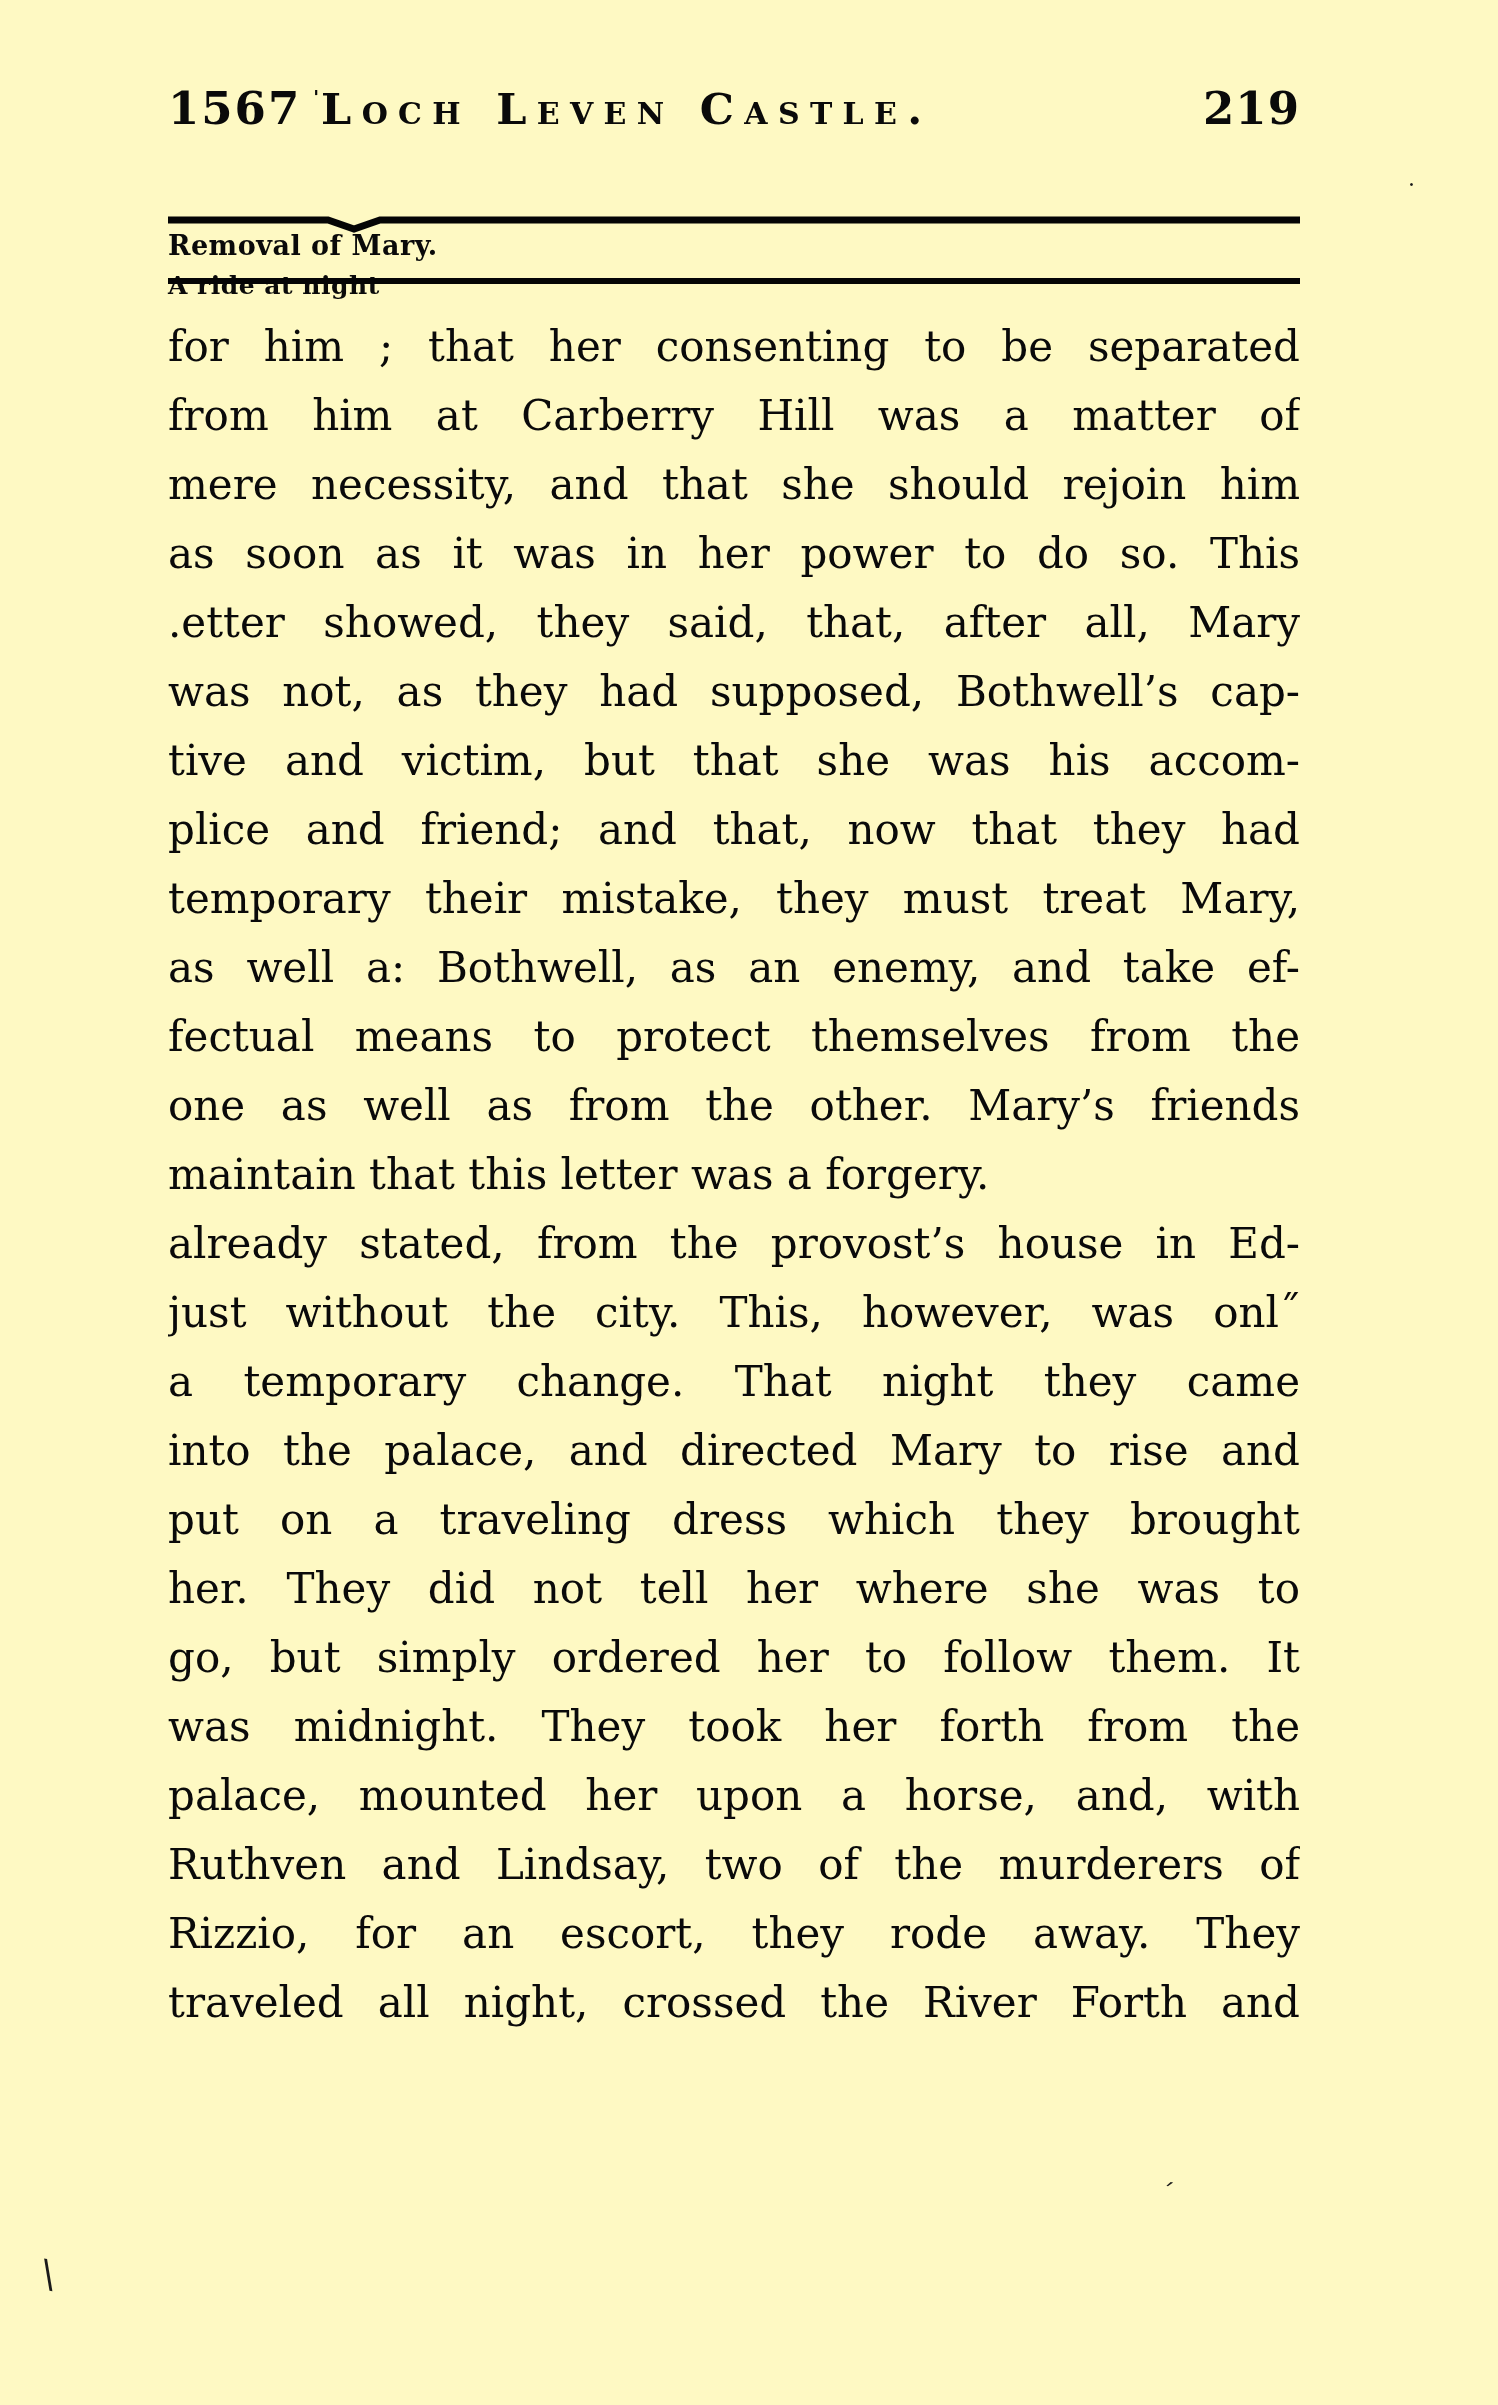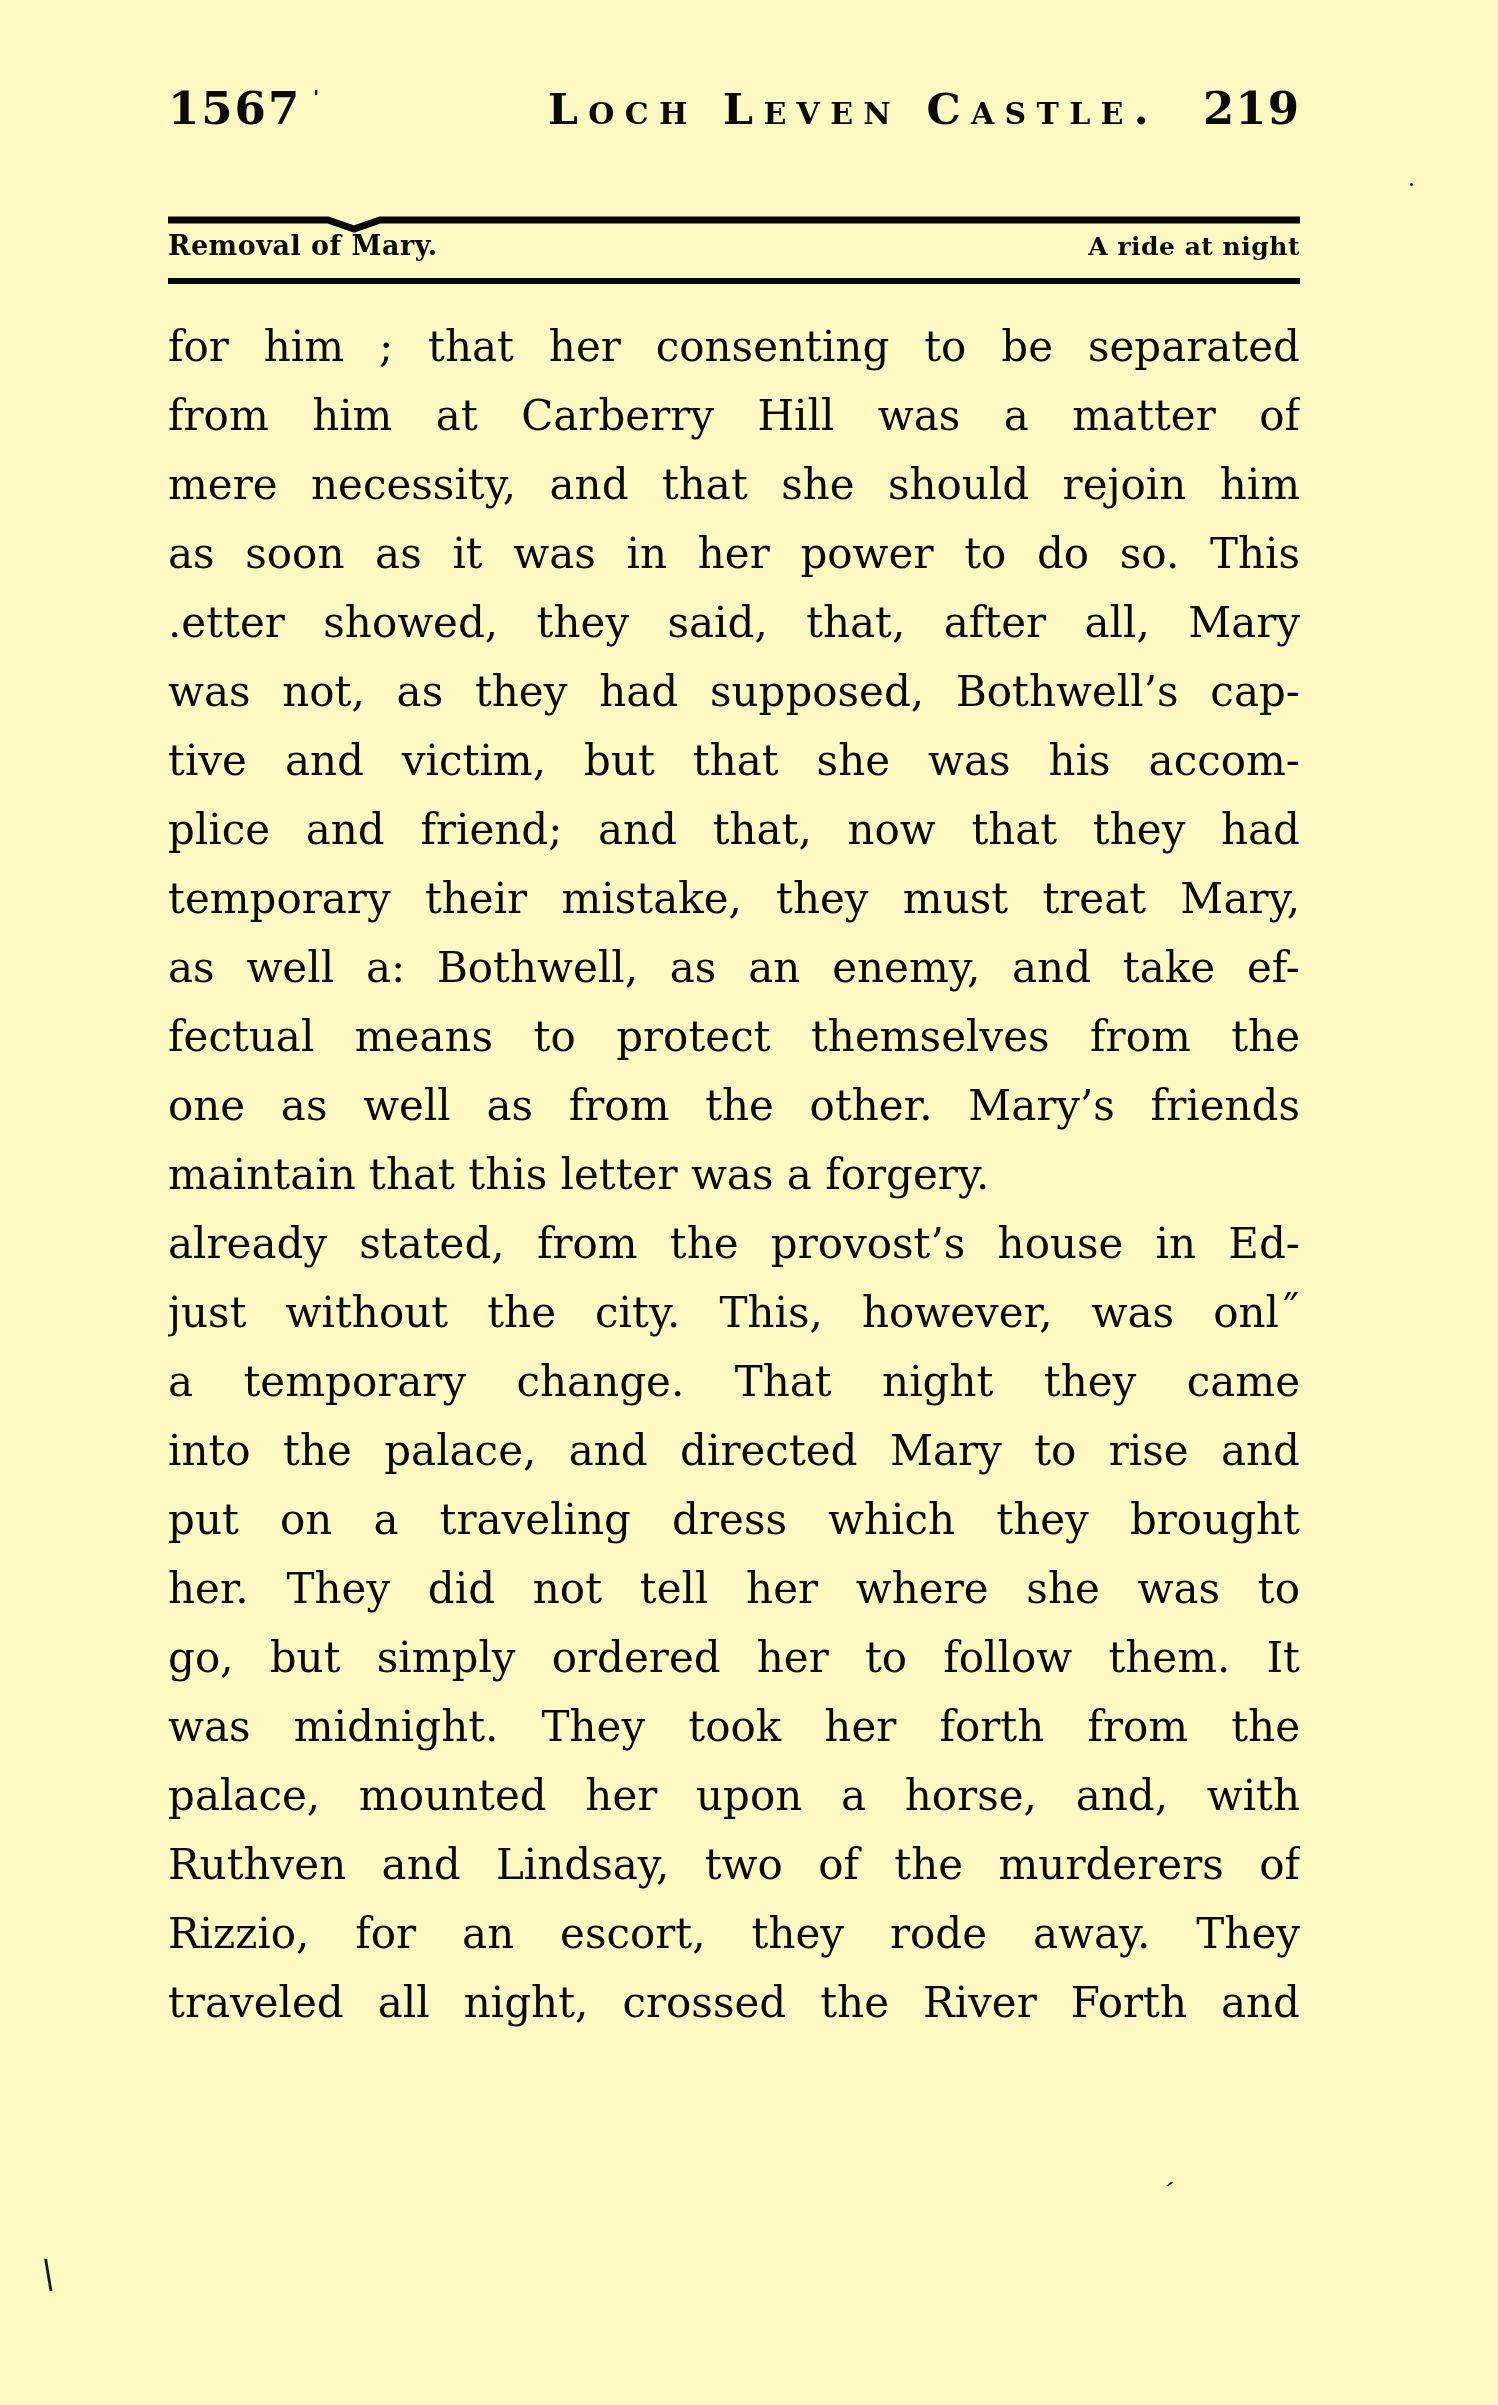--- a/index.html
+++ b/index.html
@@ -16,36 +16,36 @@
 
   
   .pagehead {
     position: absolute;
     top: 82px; left: 168px; width: 1132px;
     display: flex; align-items: baseline;
   }
   .year { font-size: 45px; font-weight: 700; letter-spacing: 2px; white-space: nowrap; }
   .year-mark { font-size: 19px; font-weight: 700; vertical-align: 20px; margin-left: 12px; }
   .head-title {
-    flex: 1; text-align: right;
+    flex: 1; text-align: left;
     font-variant: small-caps;
     font-weight: 700;
     font-size: 43px;
     letter-spacing: 0.24em;
     white-space: nowrap;
   }
   .pageno { font-size: 45px; font-weight: 700; letter-spacing: 1px; white-space: nowrap; margin-left: 44px; }
 
   
   .rule1 { position: absolute; top: 214px; left: 168px; width: 1132px; height: 20px; }
   .rule1 svg { display: block; width: 100%; height: 100%; }
   .runheads {
     position: absolute; top: 226px; left: 168px; width: 1132px;
     display: flex; justify-content: space-between; align-items: baseline;
-    font-weight: 700; font-size: 27px; line-height: 40px; letter-spacing: 0.5px;
+    font-weight: 700; font-size: 27px; line-height: 40px; letter-spacing: 0.5px; flex-direction: column;
   }
   .rh-right { font-size: 25px; }
   .rule2 { position: absolute; top: 278px; left: 168px; width: 1132px; height: 6px; background: #050505; }
 
   
   .bodytext {
     position: absolute; top: 312px; left: 168px; width: 1132px;
     font-size: 42px; line-height: 69px;
   }
   .bline {

